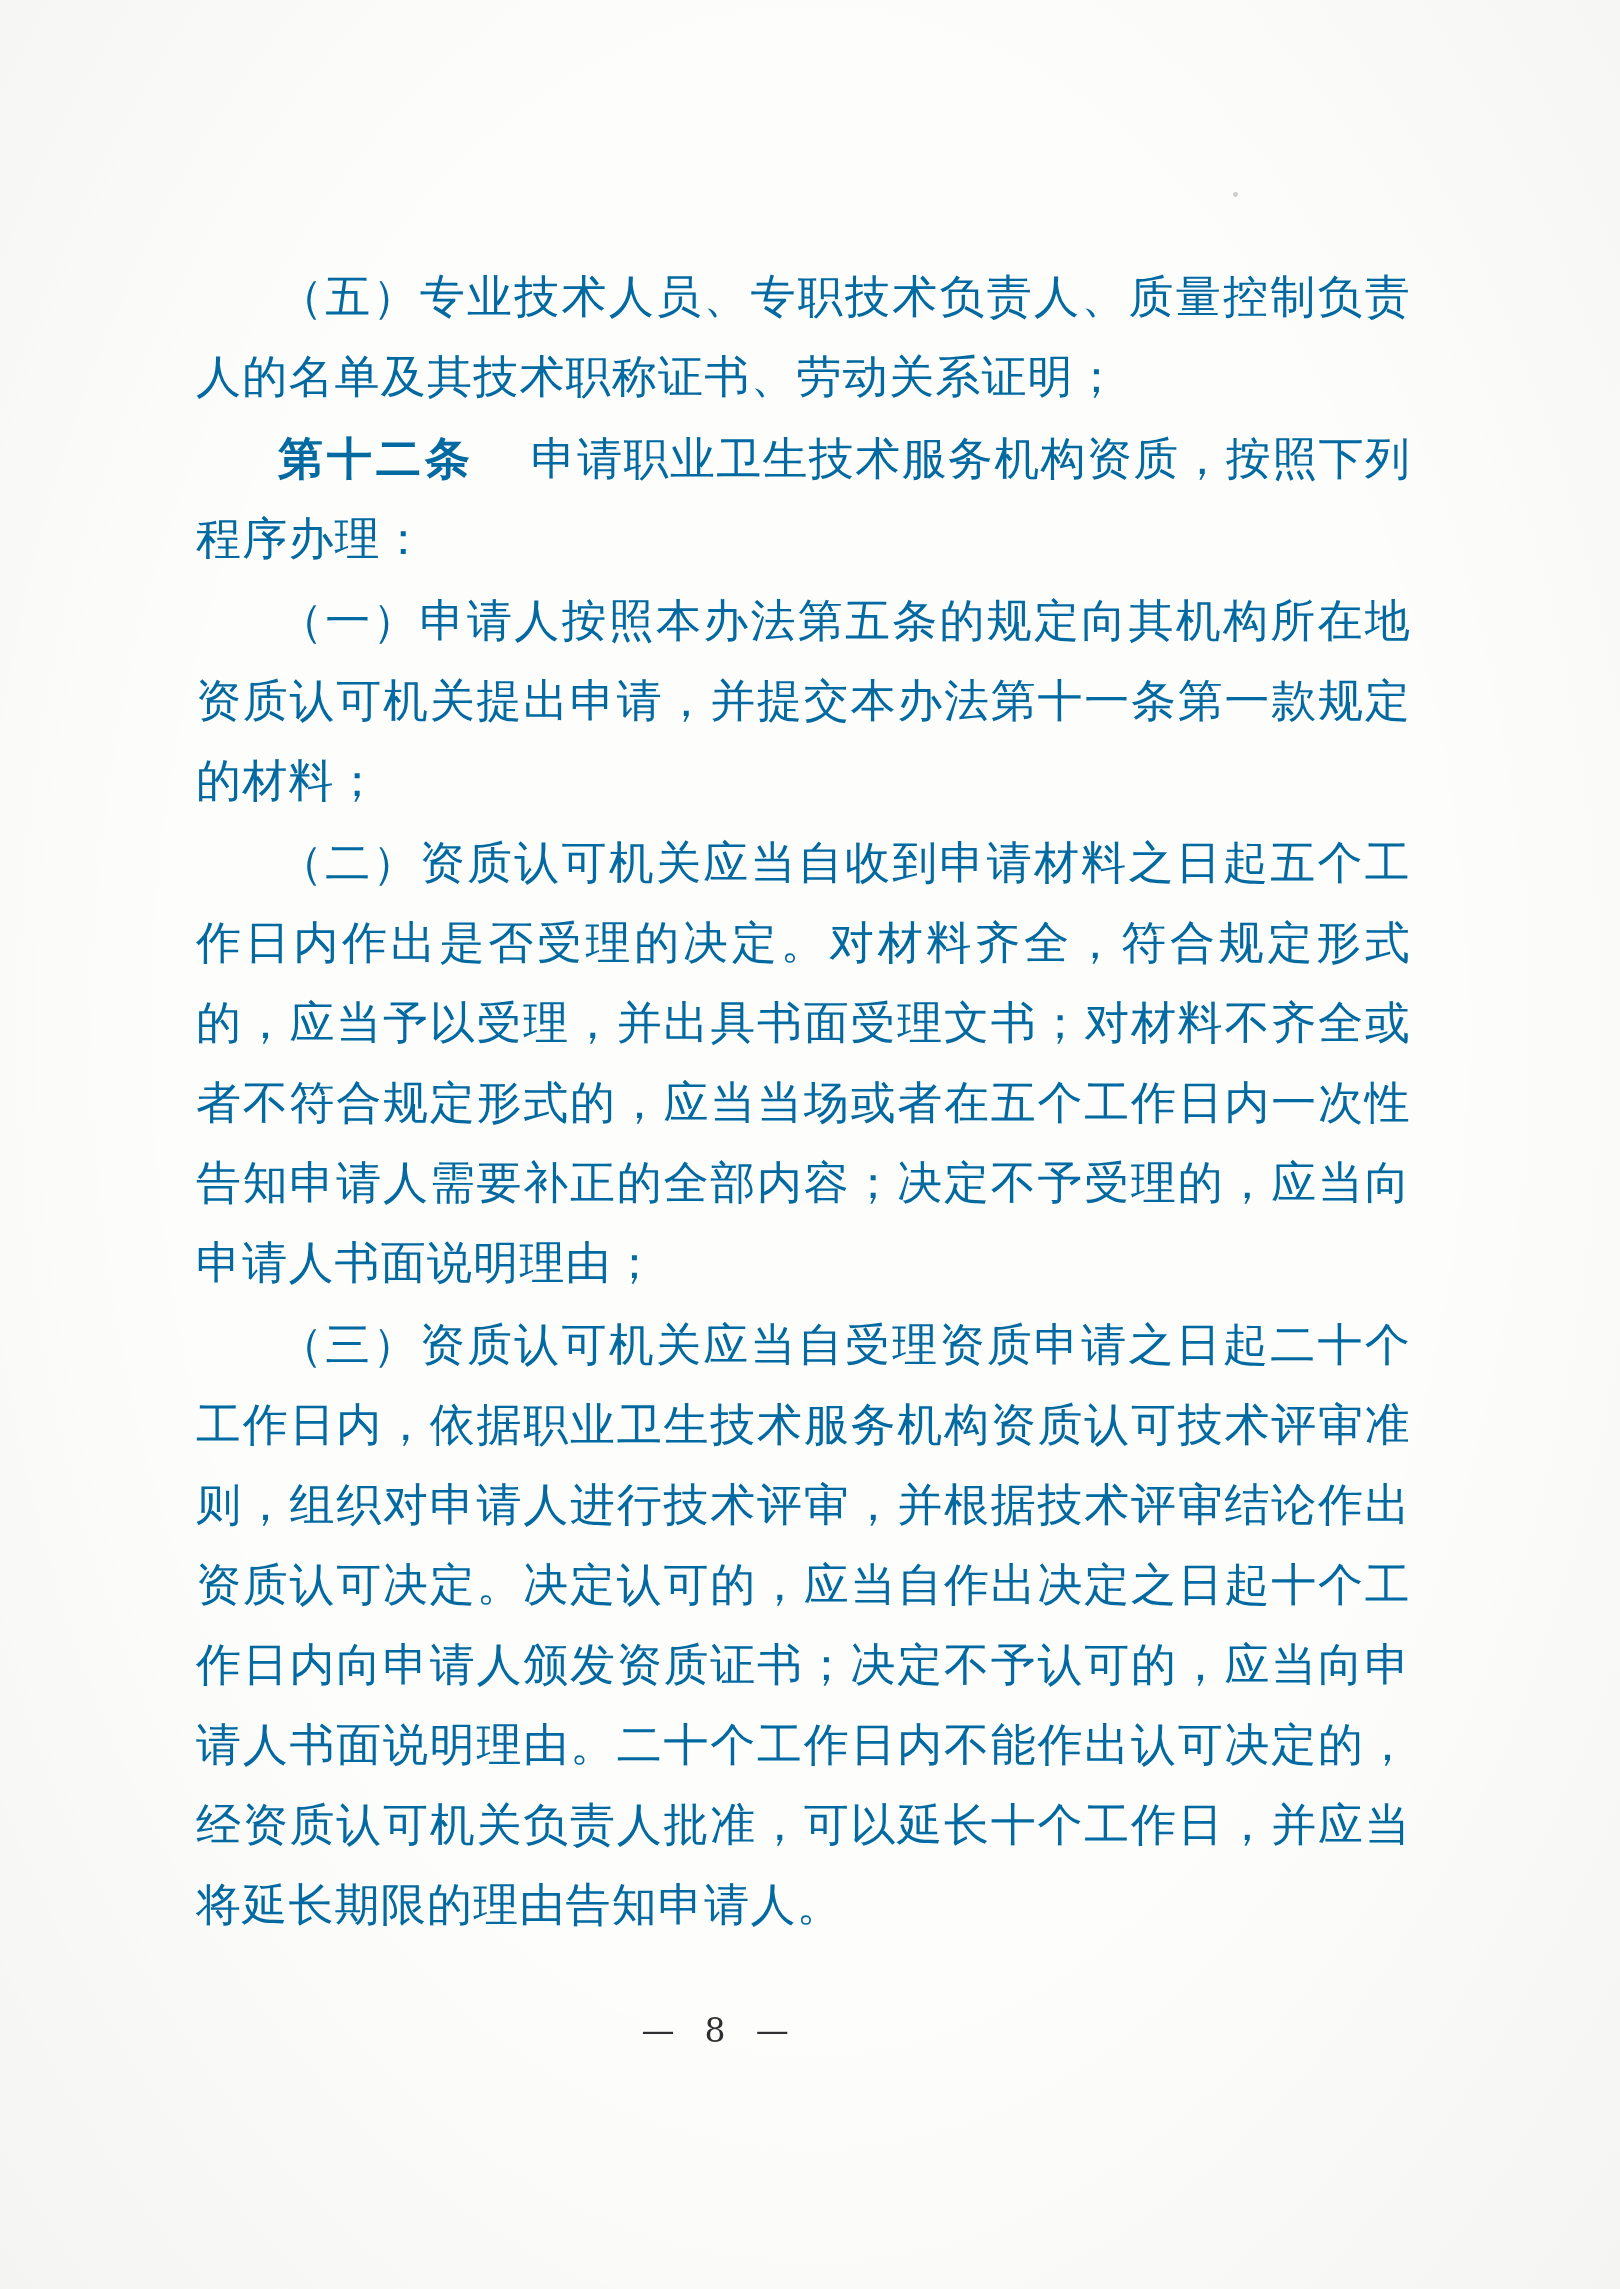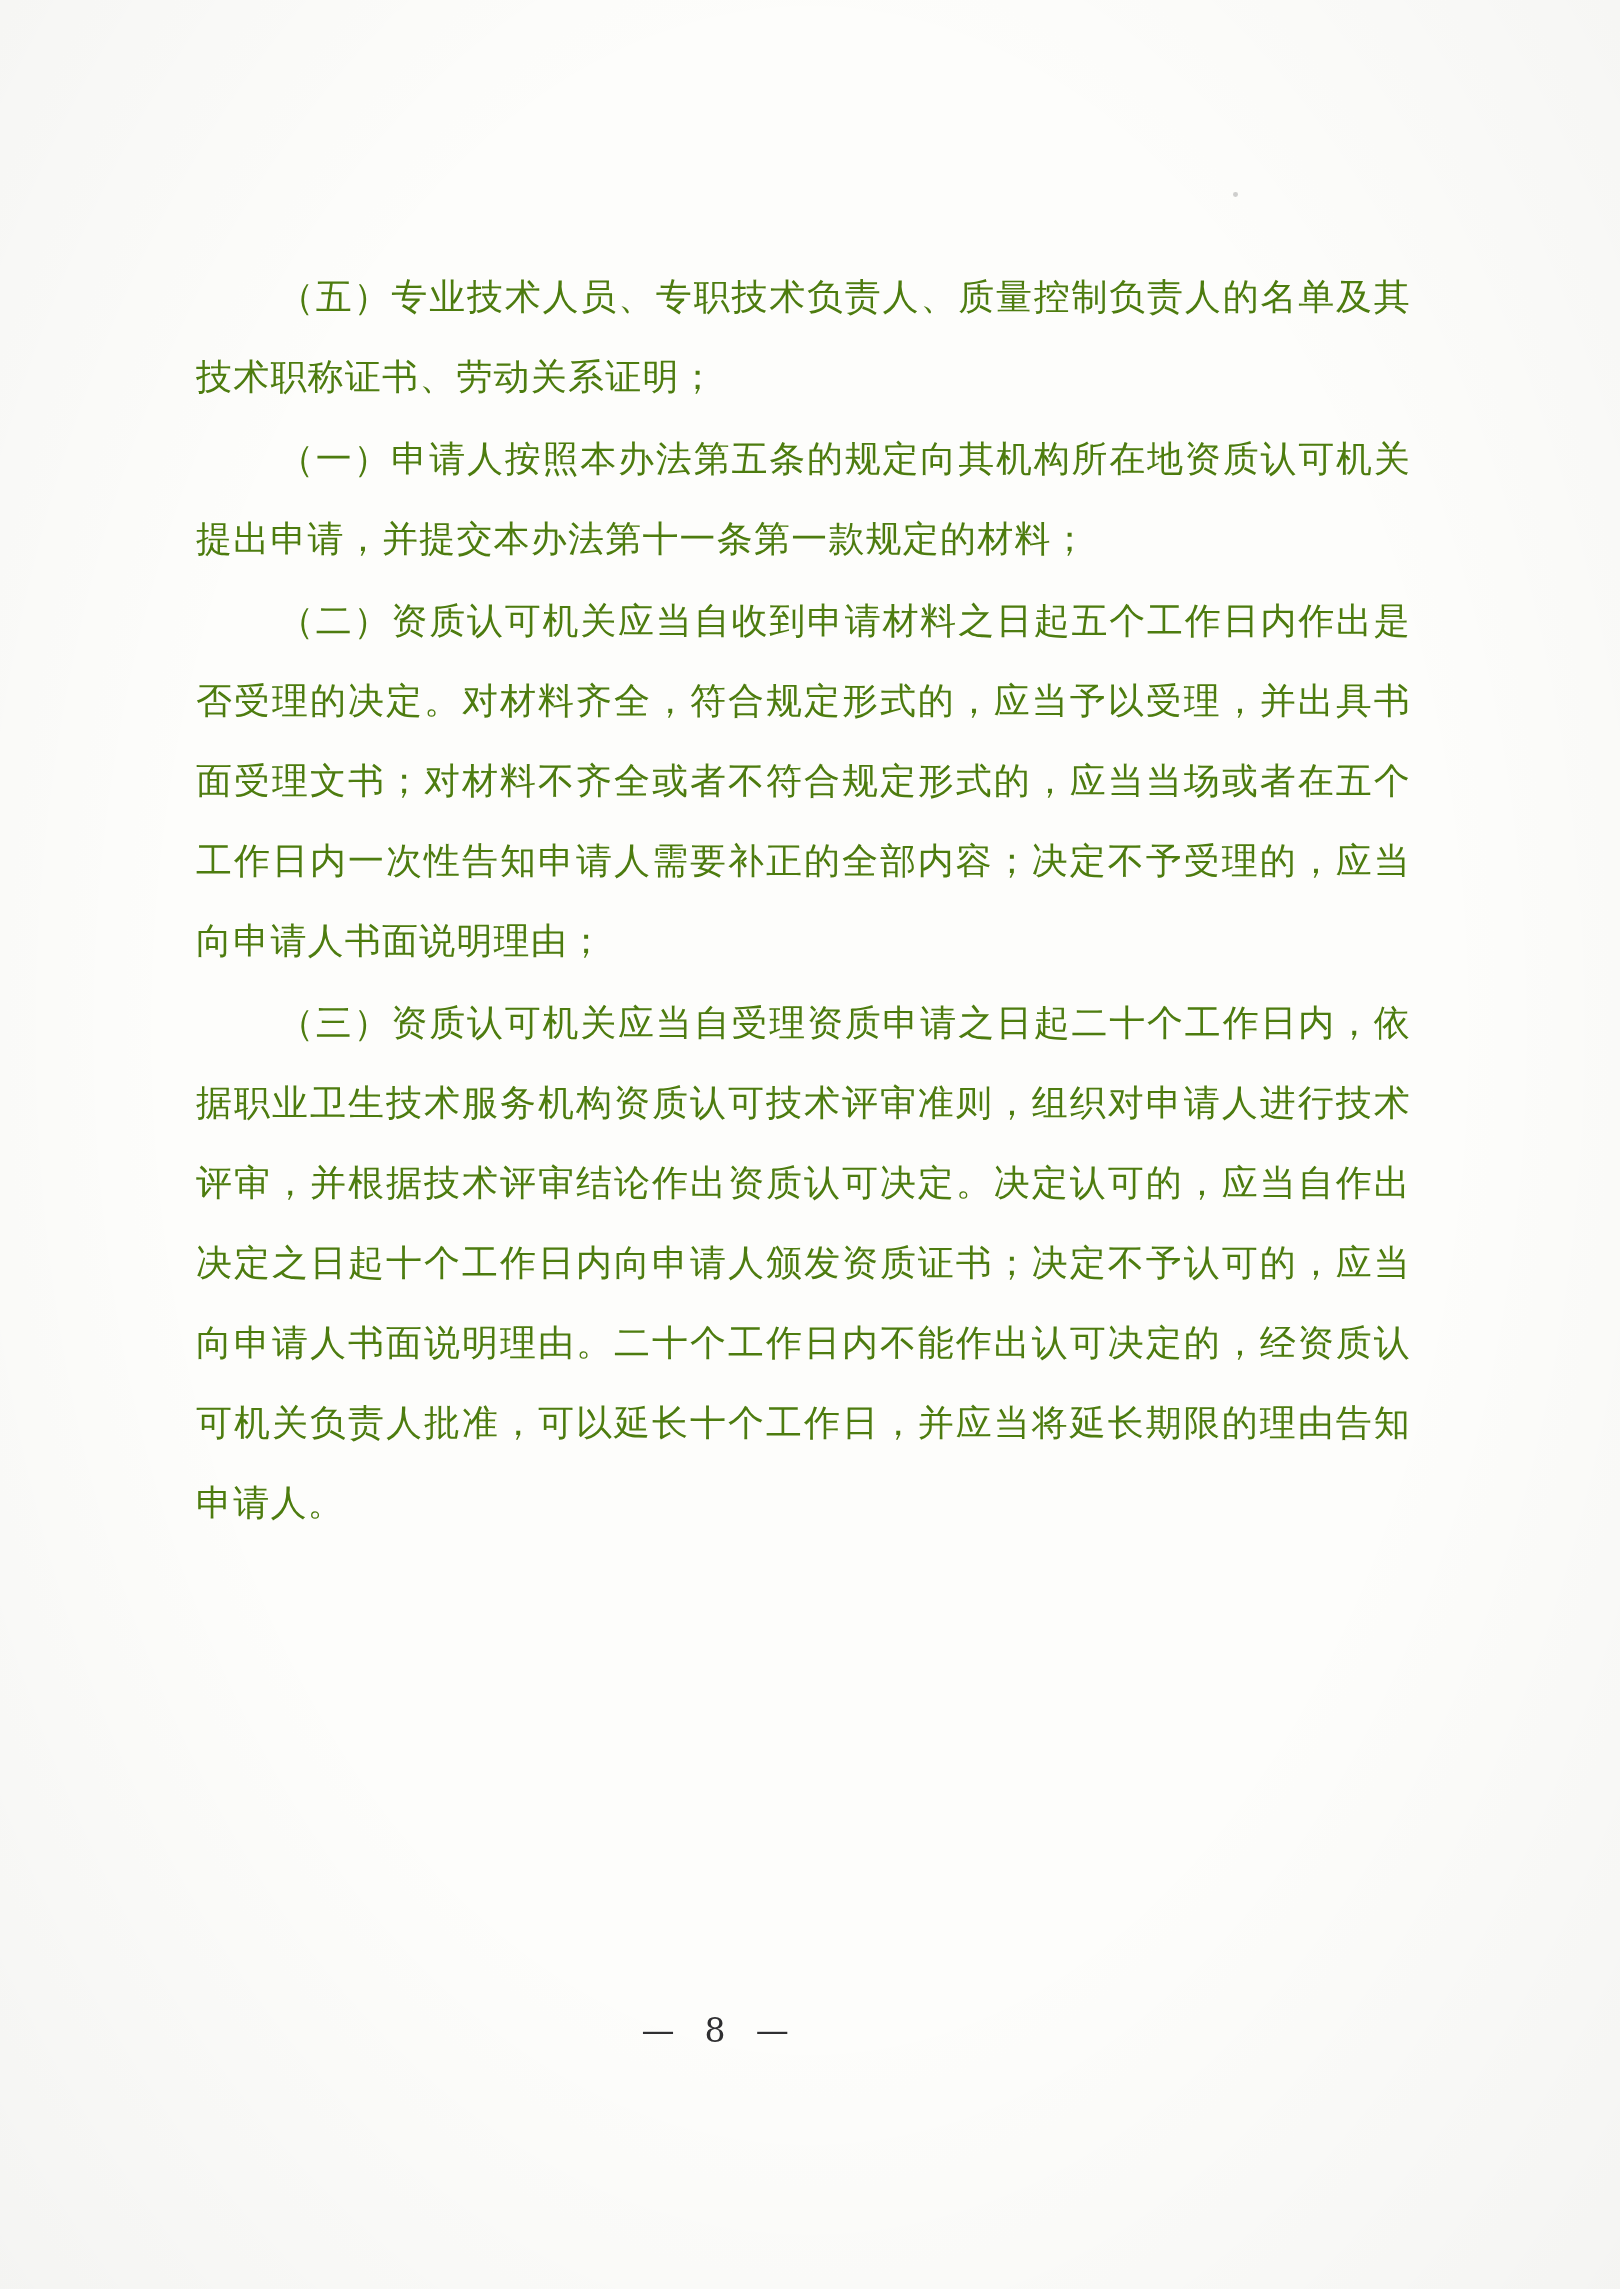--- a/index.html
+++ b/index.html
@@ -26,23 +26,23 @@
       radial-gradient(ellipse at 50% 45%, rgba(255,255,255,0) 55%, rgba(0,0,0,0.035) 100%);
     pointer-events: none;
   }
   .content {
     position: absolute;
     left: 196px;
     top: 257px;
     width: 1215px;
   }
   .para {
-    font-size: 36px;
+    font-size: 45px;
     line-height: 80px;
-    color: #4d7c0f;
+    color: #0369a1;
     letter-spacing: 1.2px;
     text-align: justify;
     text-justify: inter-character;
     margin: 0 0 2px 0;
     font-weight: 400;
   }
   .indent {
     text-indent: 82px;
   }
   .article-label {
@@ -80,20 +80,24 @@
   <div class="paper-tint"></div>
   <div class="speckle" style="left:1233px; top:192px;"></div>
 
   <div class="content">
 
     <p class="para indent">（五）专业技术人员、专职技术负责人、质量控制负责人的名单及其技术职称证书、劳动关系证明；</p>
 
 
 
 
+    <p class="para indent">
+      <span class="article-label">第十二条</span>
+      <span style="display:inline-block;width:41px"></span><span>申请职业卫生技术服务机构资质，按照下列程序办理：</span>
+    </p>
 
     <p class="para indent">（一）申请人按照本办法第五条的规定向其机构所在地资质认可机关提出申请，并提交本办法第十一条第一款规定的材料；</p>
 
     <p class="para indent">（二）资质认可机关应当自收到申请材料之日起五个工作日内作出是否受理的决定。对材料齐全，符合规定形式的，应当予以受理，并出具书面受理文书；对材料不齐全或者不符合规定形式的，应当当场或者在五个工作日内一次性告知申请人需要补正的全部内容；决定不予受理的，应当向申请人书面说明理由；</p>
 
     <p class="para indent">（三）资质认可机关应当自受理资质申请之日起二十个工作日内，依据职业卫生技术服务机构资质认可技术评审准则，组织对申请人进行技术评审，并根据技术评审结论作出资质认可决定。决定认可的，应当自作出决定之日起十个工作日内向申请人颁发资质证书；决定不予认可的，应当向申请人书面说明理由。二十个工作日内不能作出认可决定的，经资质认可机关负责人批准，可以延长十个工作日，并应当将延长期限的理由告知申请人。</p>
 
   </div>
 
   <div class="page-number">

